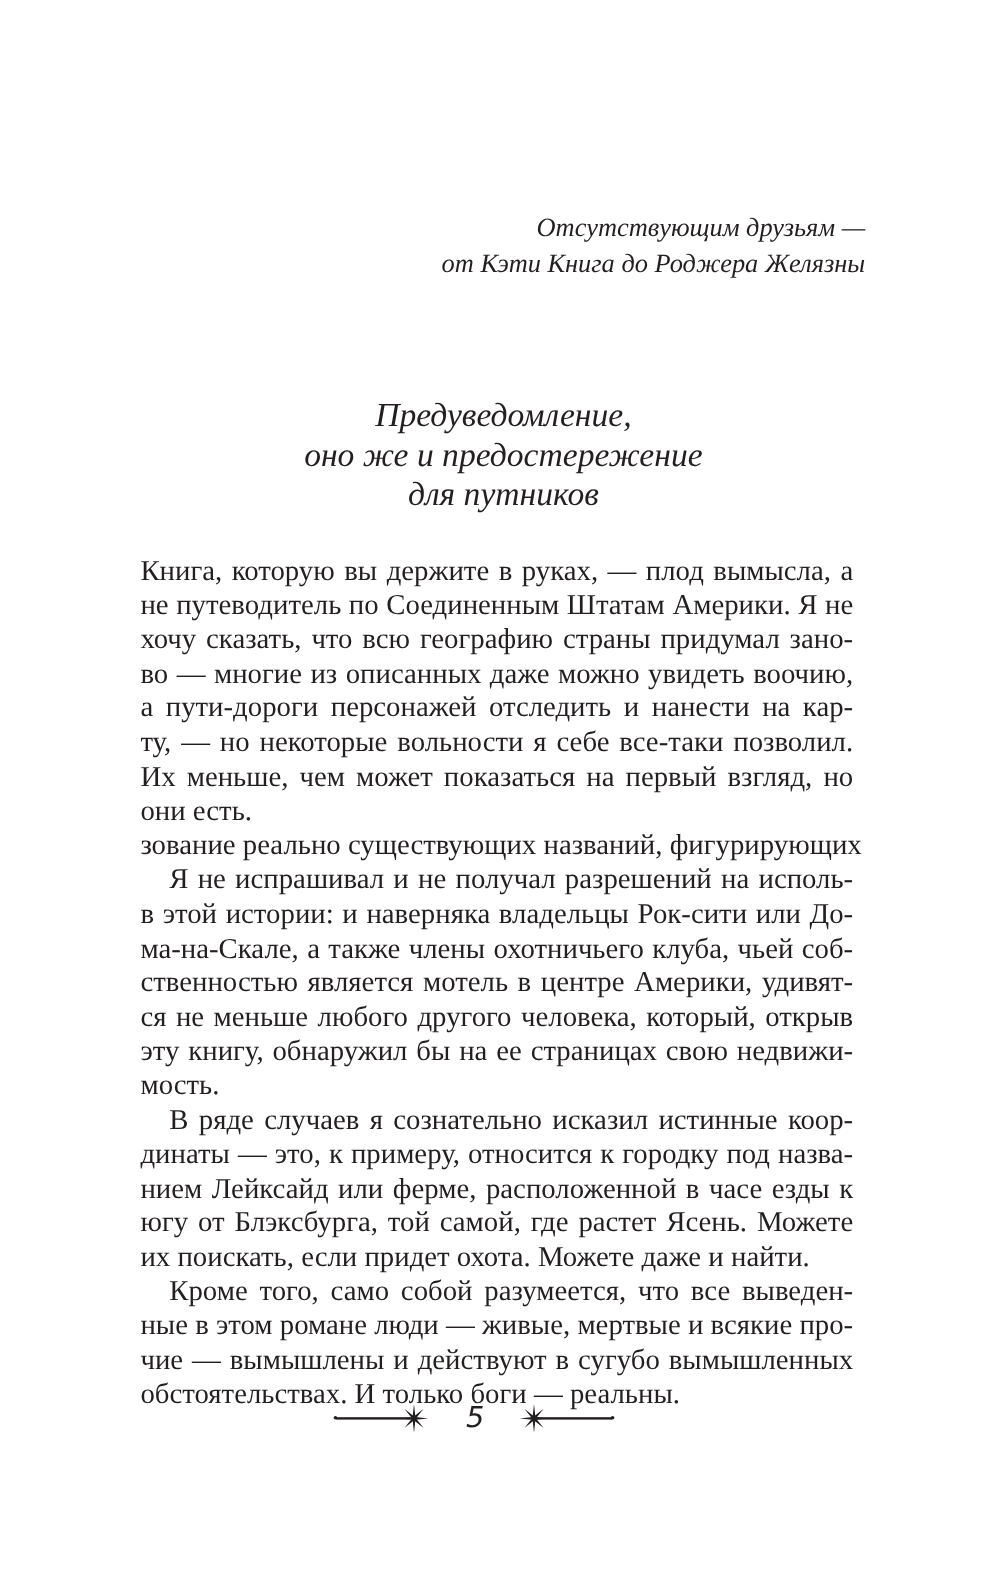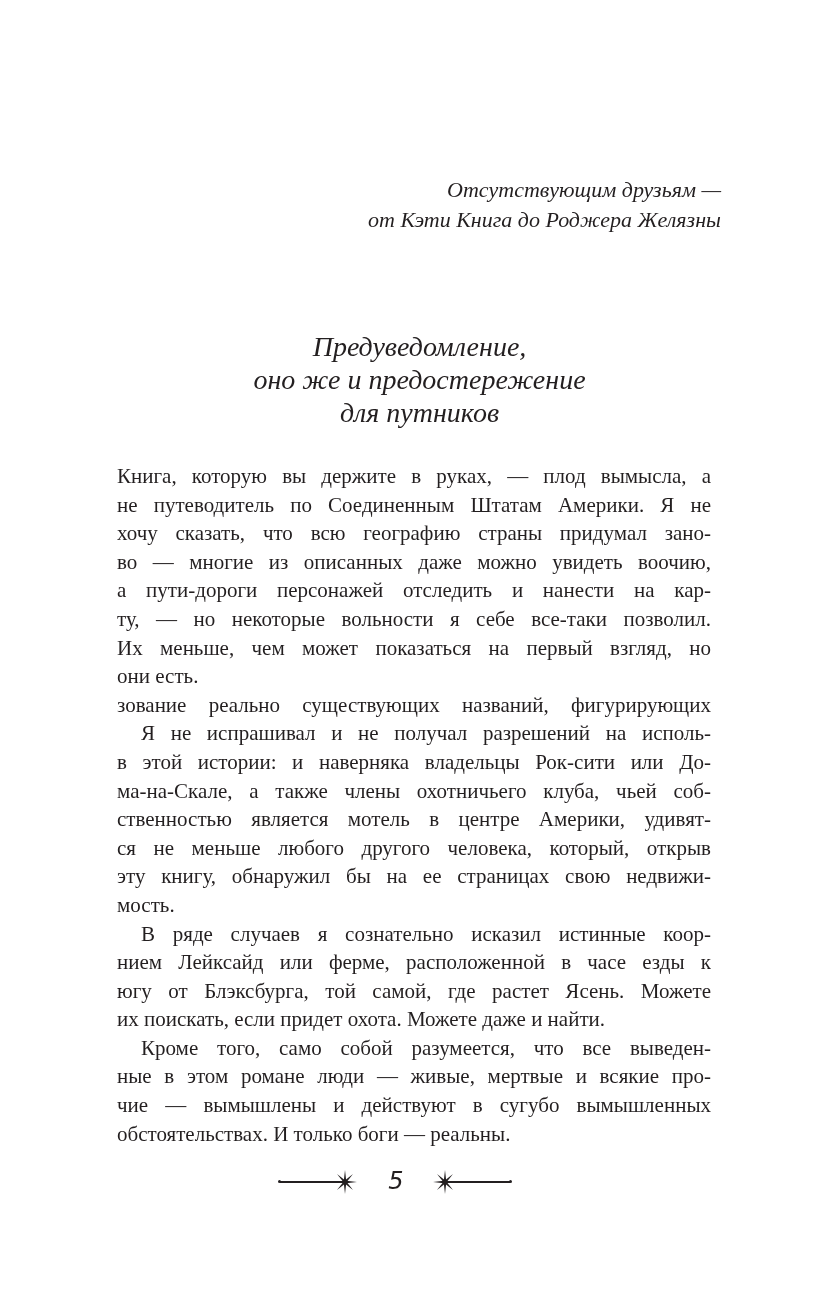--- a/index.html
+++ b/index.html
@@ -38,21 +38,21 @@
       margin: 0;
       font-weight: normal;
     }
     .heading .line { display: block; white-space: nowrap; }
 
     .body-text {
       position: absolute;
       left: 117px;
       width: 594px;
       top: 462px;
-      font-size: 21px;
+      font-size: 24px;
       line-height: 28.6px;
     }
     .body-text .para { margin: 0; }
     .body-text .line {
       display: block;
       white-space: nowrap;
       text-align: justify;
       text-align-last: justify;
       height: 28.6px;
     }
@@ -139,20 +139,21 @@
     <span class="line indent">Я не испрашивал и не получал разрешений на исполь-</span>
     <span class="line">в этой истории: и наверняка владельцы Рок-сити или До-</span>
     <span class="line">ма-на-Скале, а также члены охотничьего клуба, чьей соб-</span>
     <span class="line">ственностью является мотель в центре Америки, удивят-</span>
     <span class="line">ся не меньше любого другого человека, который, открыв</span>
     <span class="line">эту книгу, обнаружил бы на ее страницах свою недвижи-</span>
     <span class="line last">мость.</span>
   </div>
   <div class="para">
     <span class="line indent">В ряде случаев я сознательно исказил истинные коор-</span>
+    <span class="line">динаты — это, к примеру, относится к городку под назва-</span>
     <span class="line">нием Лейксайд или ферме, расположенной в часе езды к</span>
     <span class="line">югу от Блэксбурга, той самой, где растет Ясень. Можете</span>
     <span class="line last">их поискать, если придет охота. Можете даже и найти.</span>
   </div>
   <div class="para">
     <span class="line indent">Кроме того, само собой разумеется, что все выведен-</span>
     <span class="line">ные в этом романе люди — живые, мертвые и всякие про-</span>
     <span class="line">чие — вымышлены и действуют в сугубо вымышленных</span>
     <span class="line last">обстоятельствах. И только боги — реальны.</span>
   </div>

